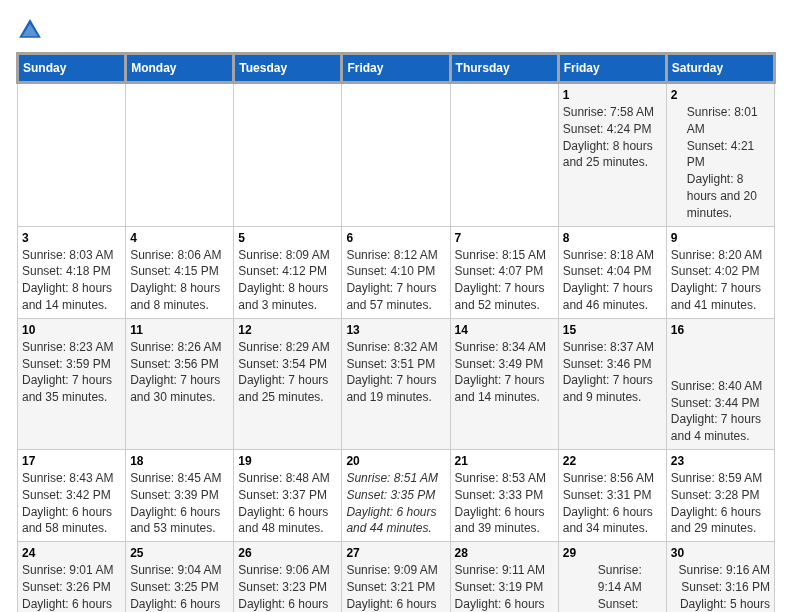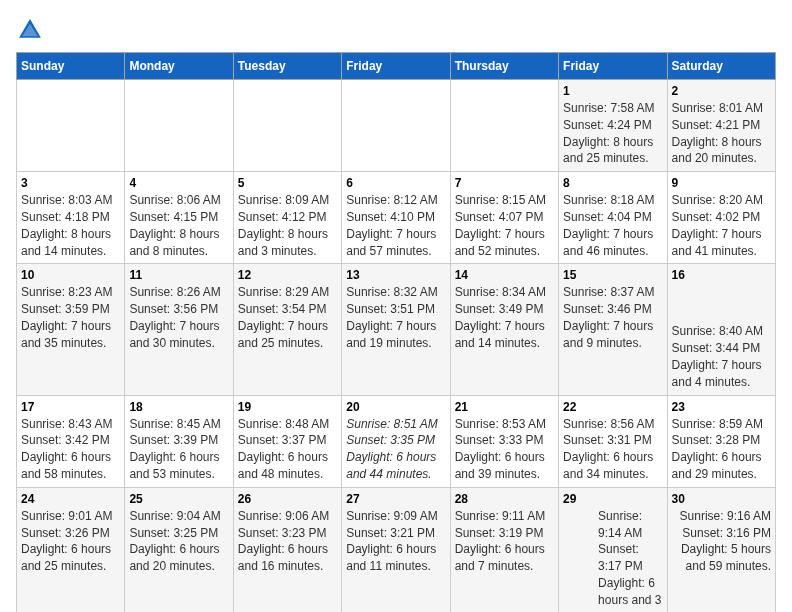--- a/index.html
+++ b/index.html
@@ -52,21 +52,21 @@
       border-collapse: collapse;
       font-size: 11px;
     }
     thead th {
       background-color: #1565c0;
       color: #fff;
       padding: 6px 4px;
       text-align: left;
       font-size: 12px;
       font-weight: bold;
-      border: 1px solid #a3a3a3;
+      border: 3px solid #a3a3a3;
     }
     tbody td {
       border: 1px solid #ccc;
       vertical-align: top;
       padding: 4px;
       width: 14.28%;
       min-height: 80px;
     }
     tbody tr:nth-child(odd) td {
       background-color: #f5f5f5;
@@ -128,21 +128,21 @@
         <td class="empty-cell"></td>
         <td class="empty-cell"></td>
         <td>
           <div class="day-number">1</div>
           <div class="day-info" style="white-space: pre-line;">Sunrise: 7:58 AM
 Sunset: 4:24 PM
 Daylight: 8 hours and 25 minutes.</div>
         </td>
         <td>
           <div class="day-number">2</div>
-          <div class="day-info" style="white-space: pre-line;">Sunrise: 8:01 AM
+          <div class="day-info" style="white-space: pre-line; margin-left: 16px;">Sunrise: 8:01 AM
 Sunset: 4:21 PM
 Daylight: 8 hours and 20 minutes.</div>
         </td>
       </tr>
       <tr>
         <td>
           <div class="day-number">3</div>
           <div class="day-info" style="white-space: pre-line;">Sunrise: 8:03 AM
 Sunset: 4:18 PM
 Daylight: 8 hours and 14 minutes.</div>

